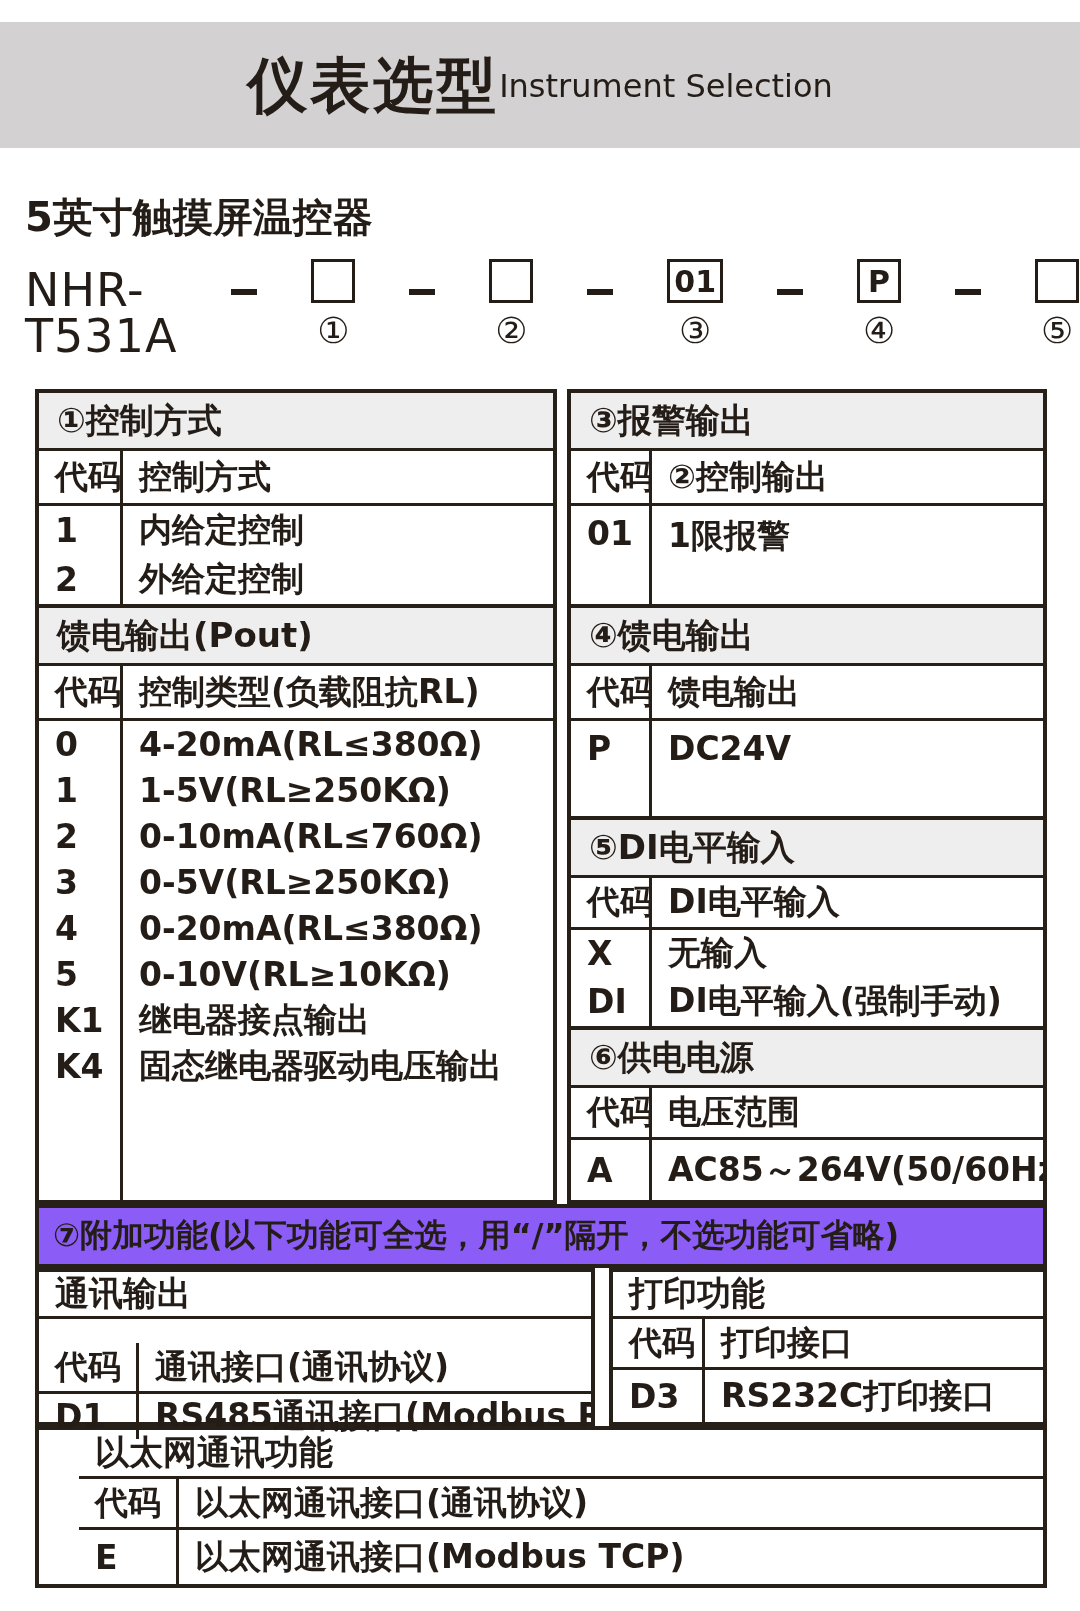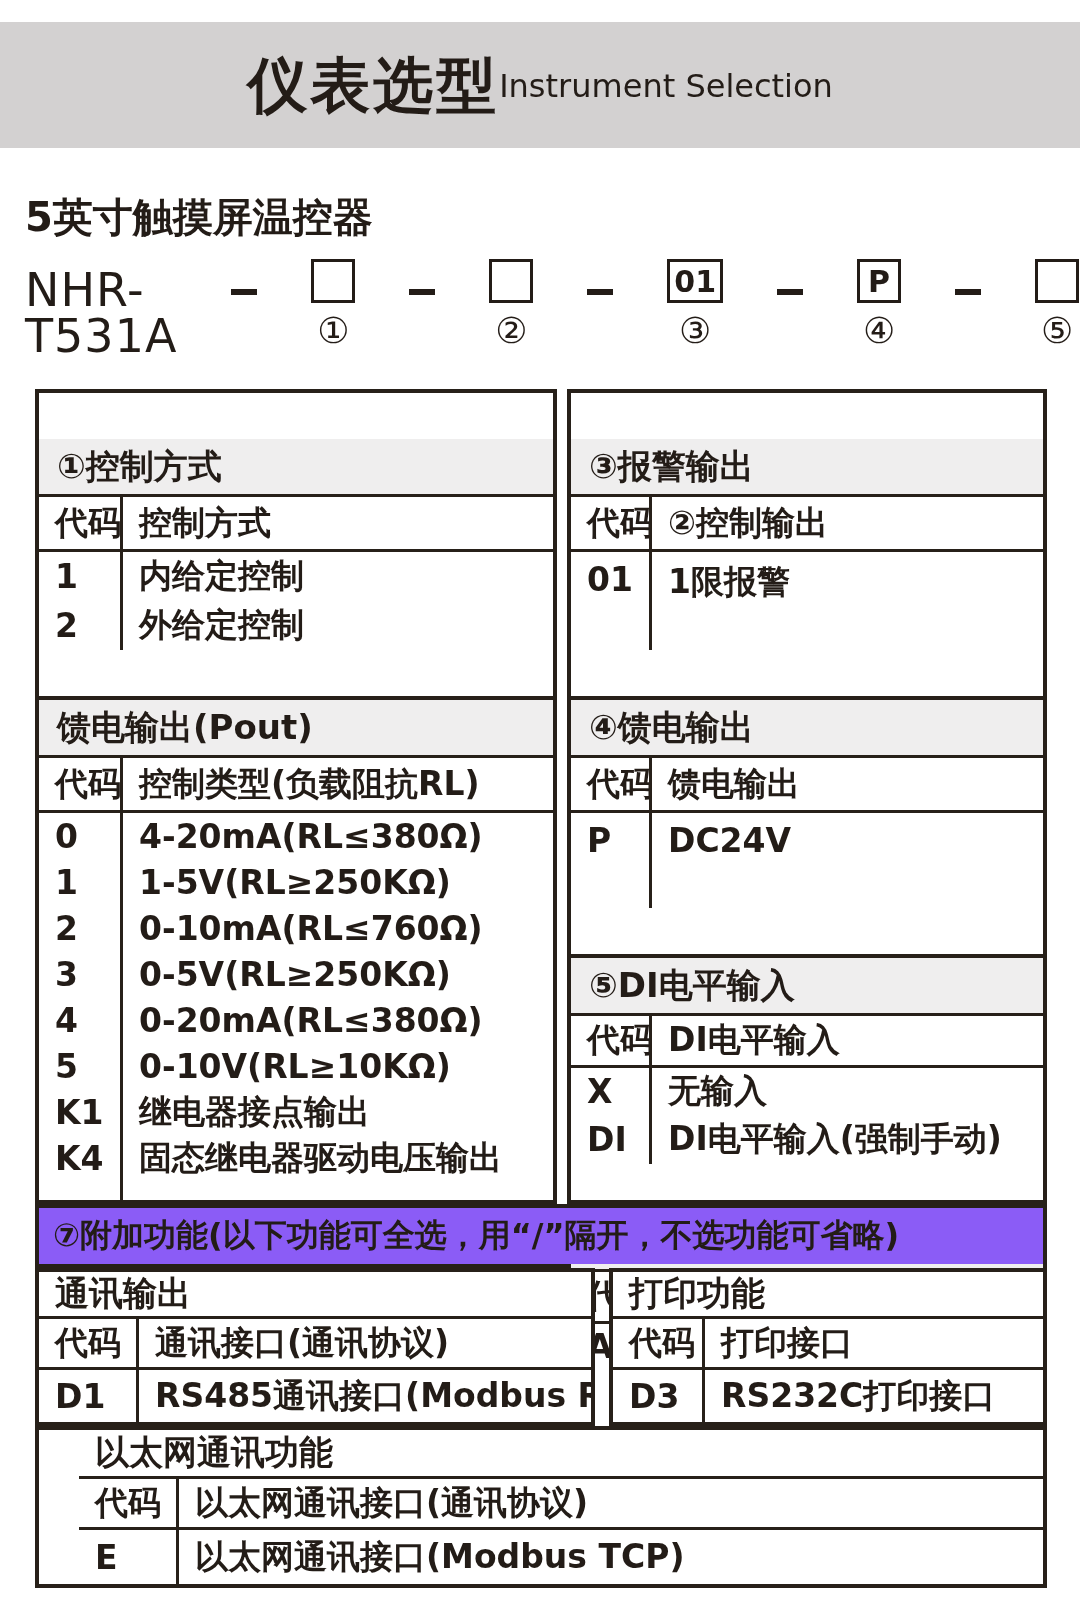--- a/index.html
+++ b/index.html
@@ -44,28 +44,28 @@
   .band.mid { border-top:4px solid #272019; }
   .sub { display:grid; }
   .cell { display:flex; align-items:center; padding-left:16px; font-size:33px; font-weight:600; overflow:hidden; white-space:nowrap; }
   .code { border-right:3px solid #272019; }
   .th   { font-weight:700; border-bottom:3px solid #272019; }
   .titlerow { display:flex; align-items:center; padding-left:16px; font-size:34px; font-weight:700; border-bottom:3px solid #272019; flex:none; }
 
   .left-box  { width:522px; height:815px; flex:none; }
   .right-box { flex:1; height:815px; margin-left:10px; }
 
-  .band-h { height:58px;margin-top:46px; }
+  .band-h { height:58px; }
   .band-h.mid { height:62px; }
 
   .s7-box { height:64px; margin-top:0; }
   .s7-band { background:#8b5cf6; display:flex; align-items:center; padding-left:14px; font-size:32px; font-weight:700; height:100%; }
 
   .commrow { display:flex; }
-  .comm-box { width:560px; height:158px; flex:none; }
+  .comm-box { width:560px; height:158px; flex:none;gap:24px; }
   .print-box { flex:1; height:158px; margin-left:14px; }
   .eth-box { height:162px;padding-left:40px; }
 </style>
 </head>
 <body>
 
 <div class="banner">
   <div class="banner-title">仪表选型</div>
   <div class="banner-sub">Instrument Selection</div>
 </div>

